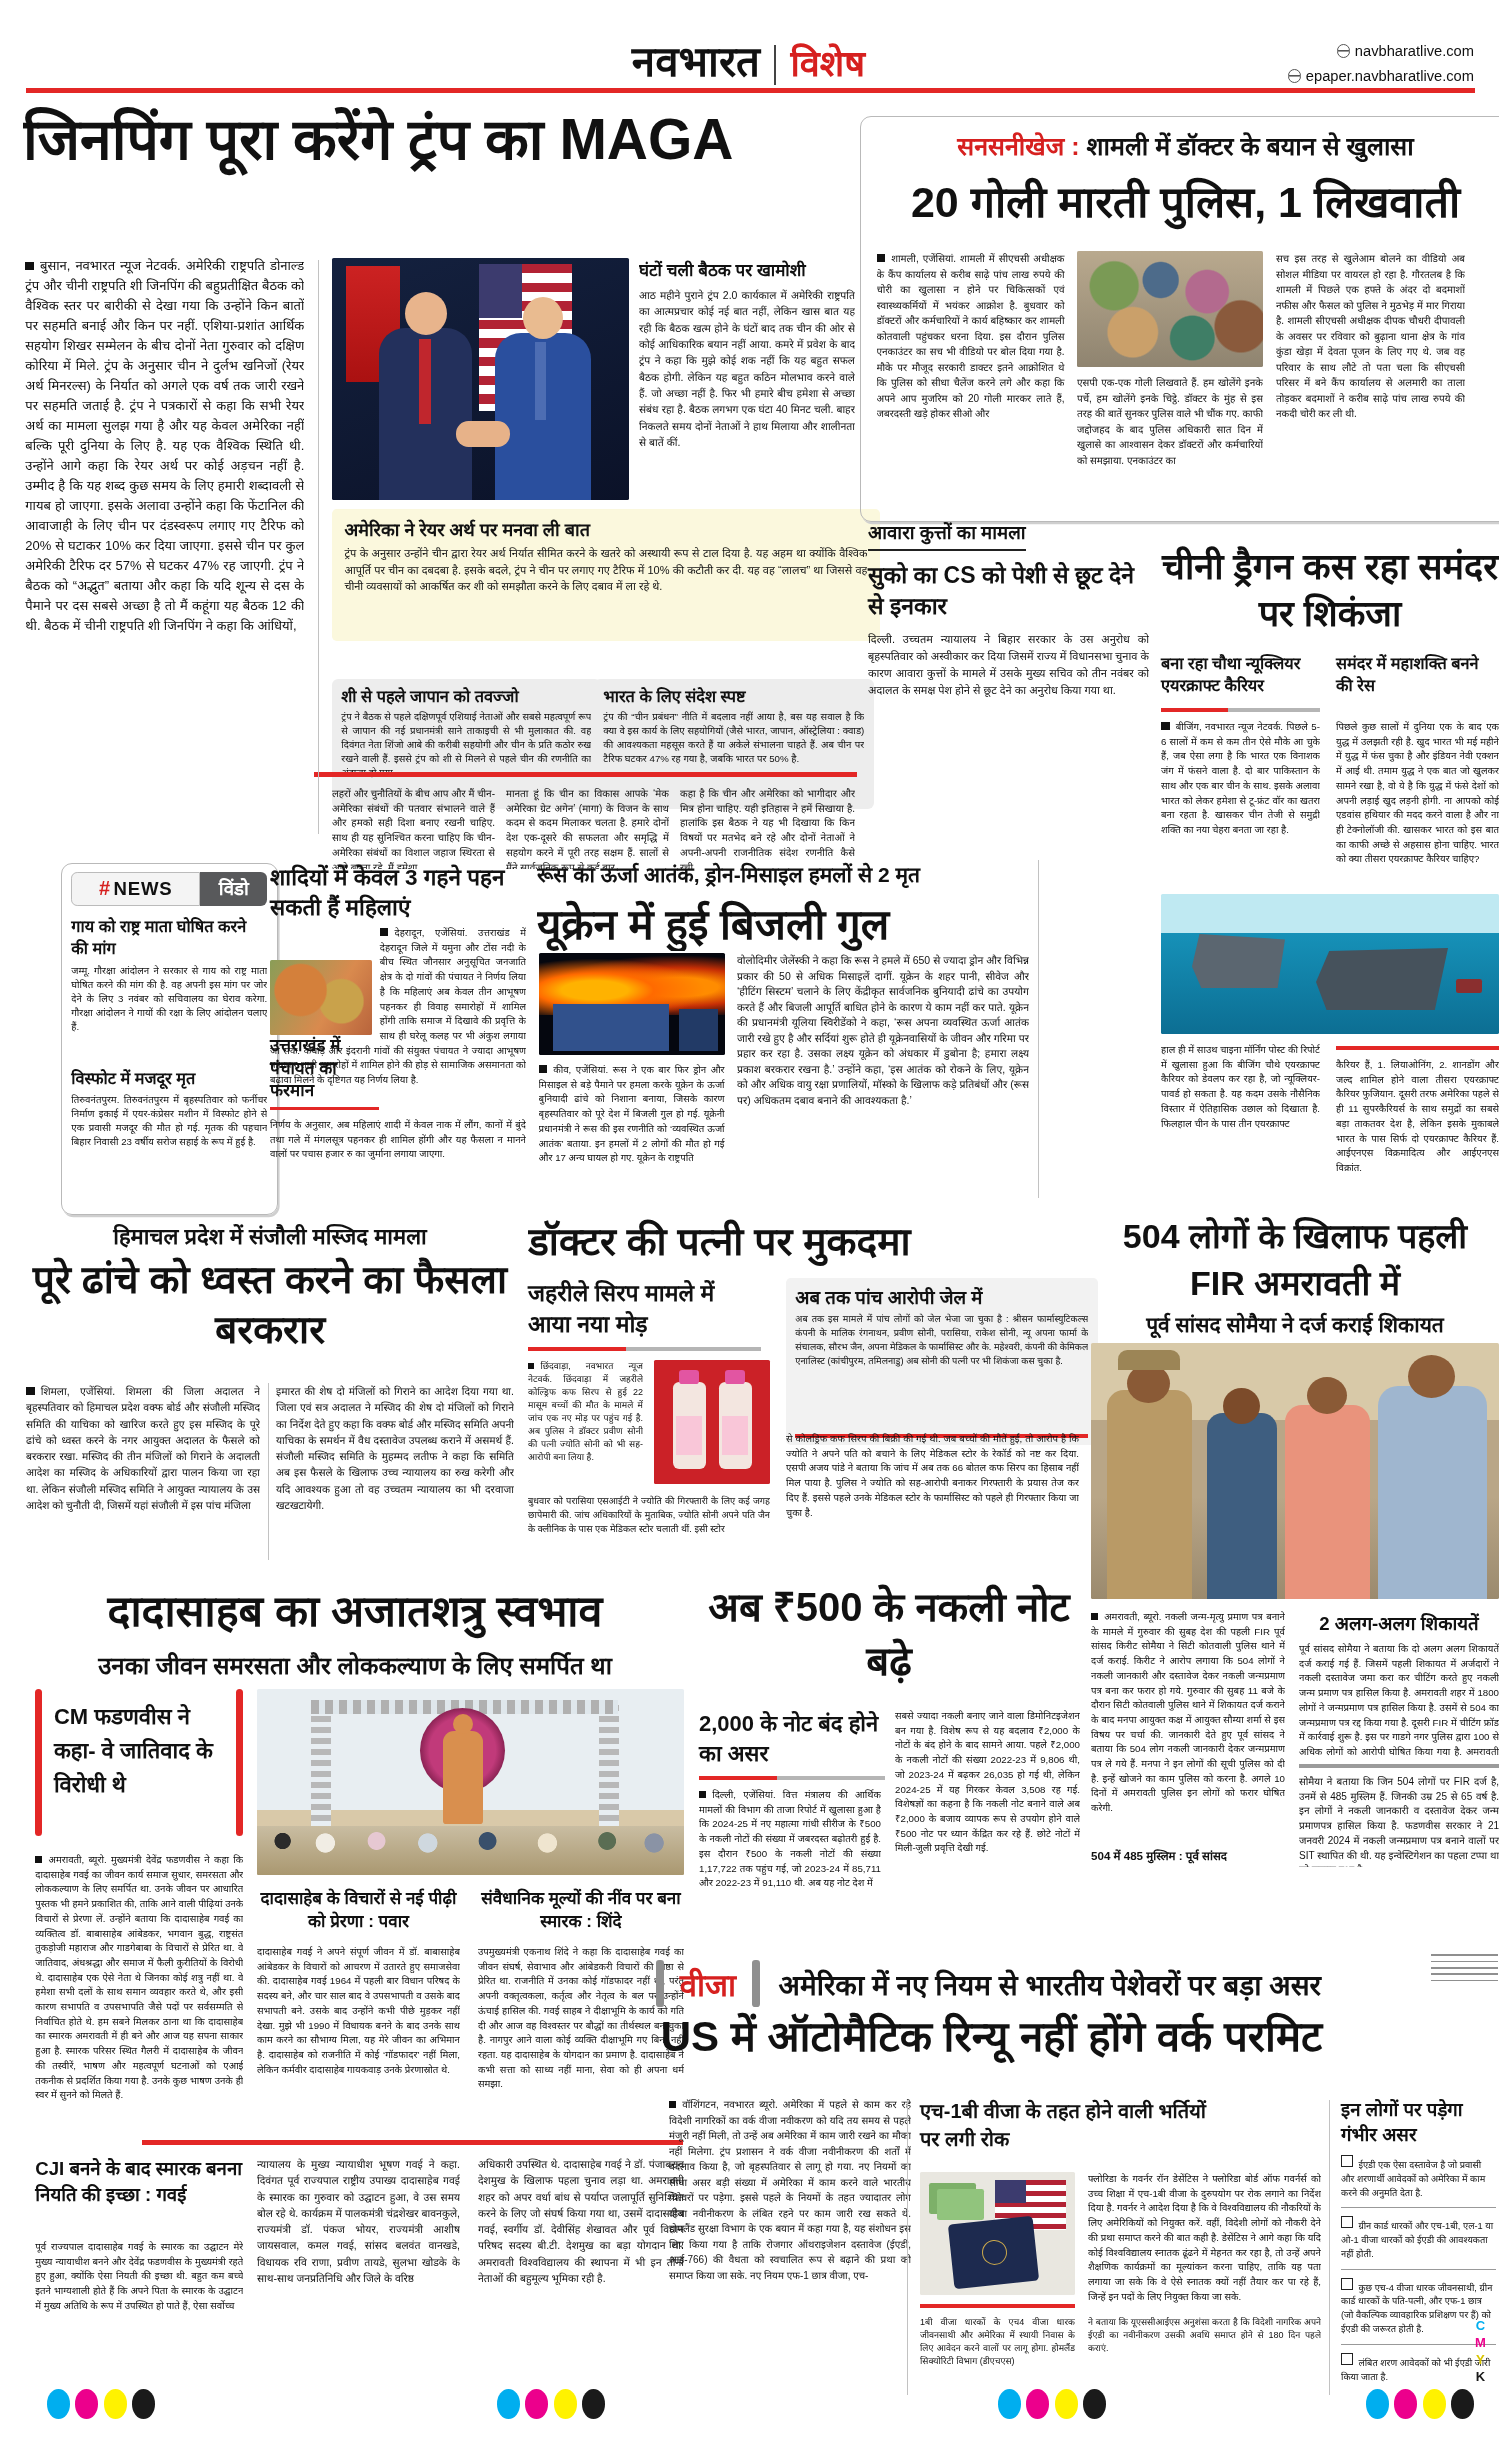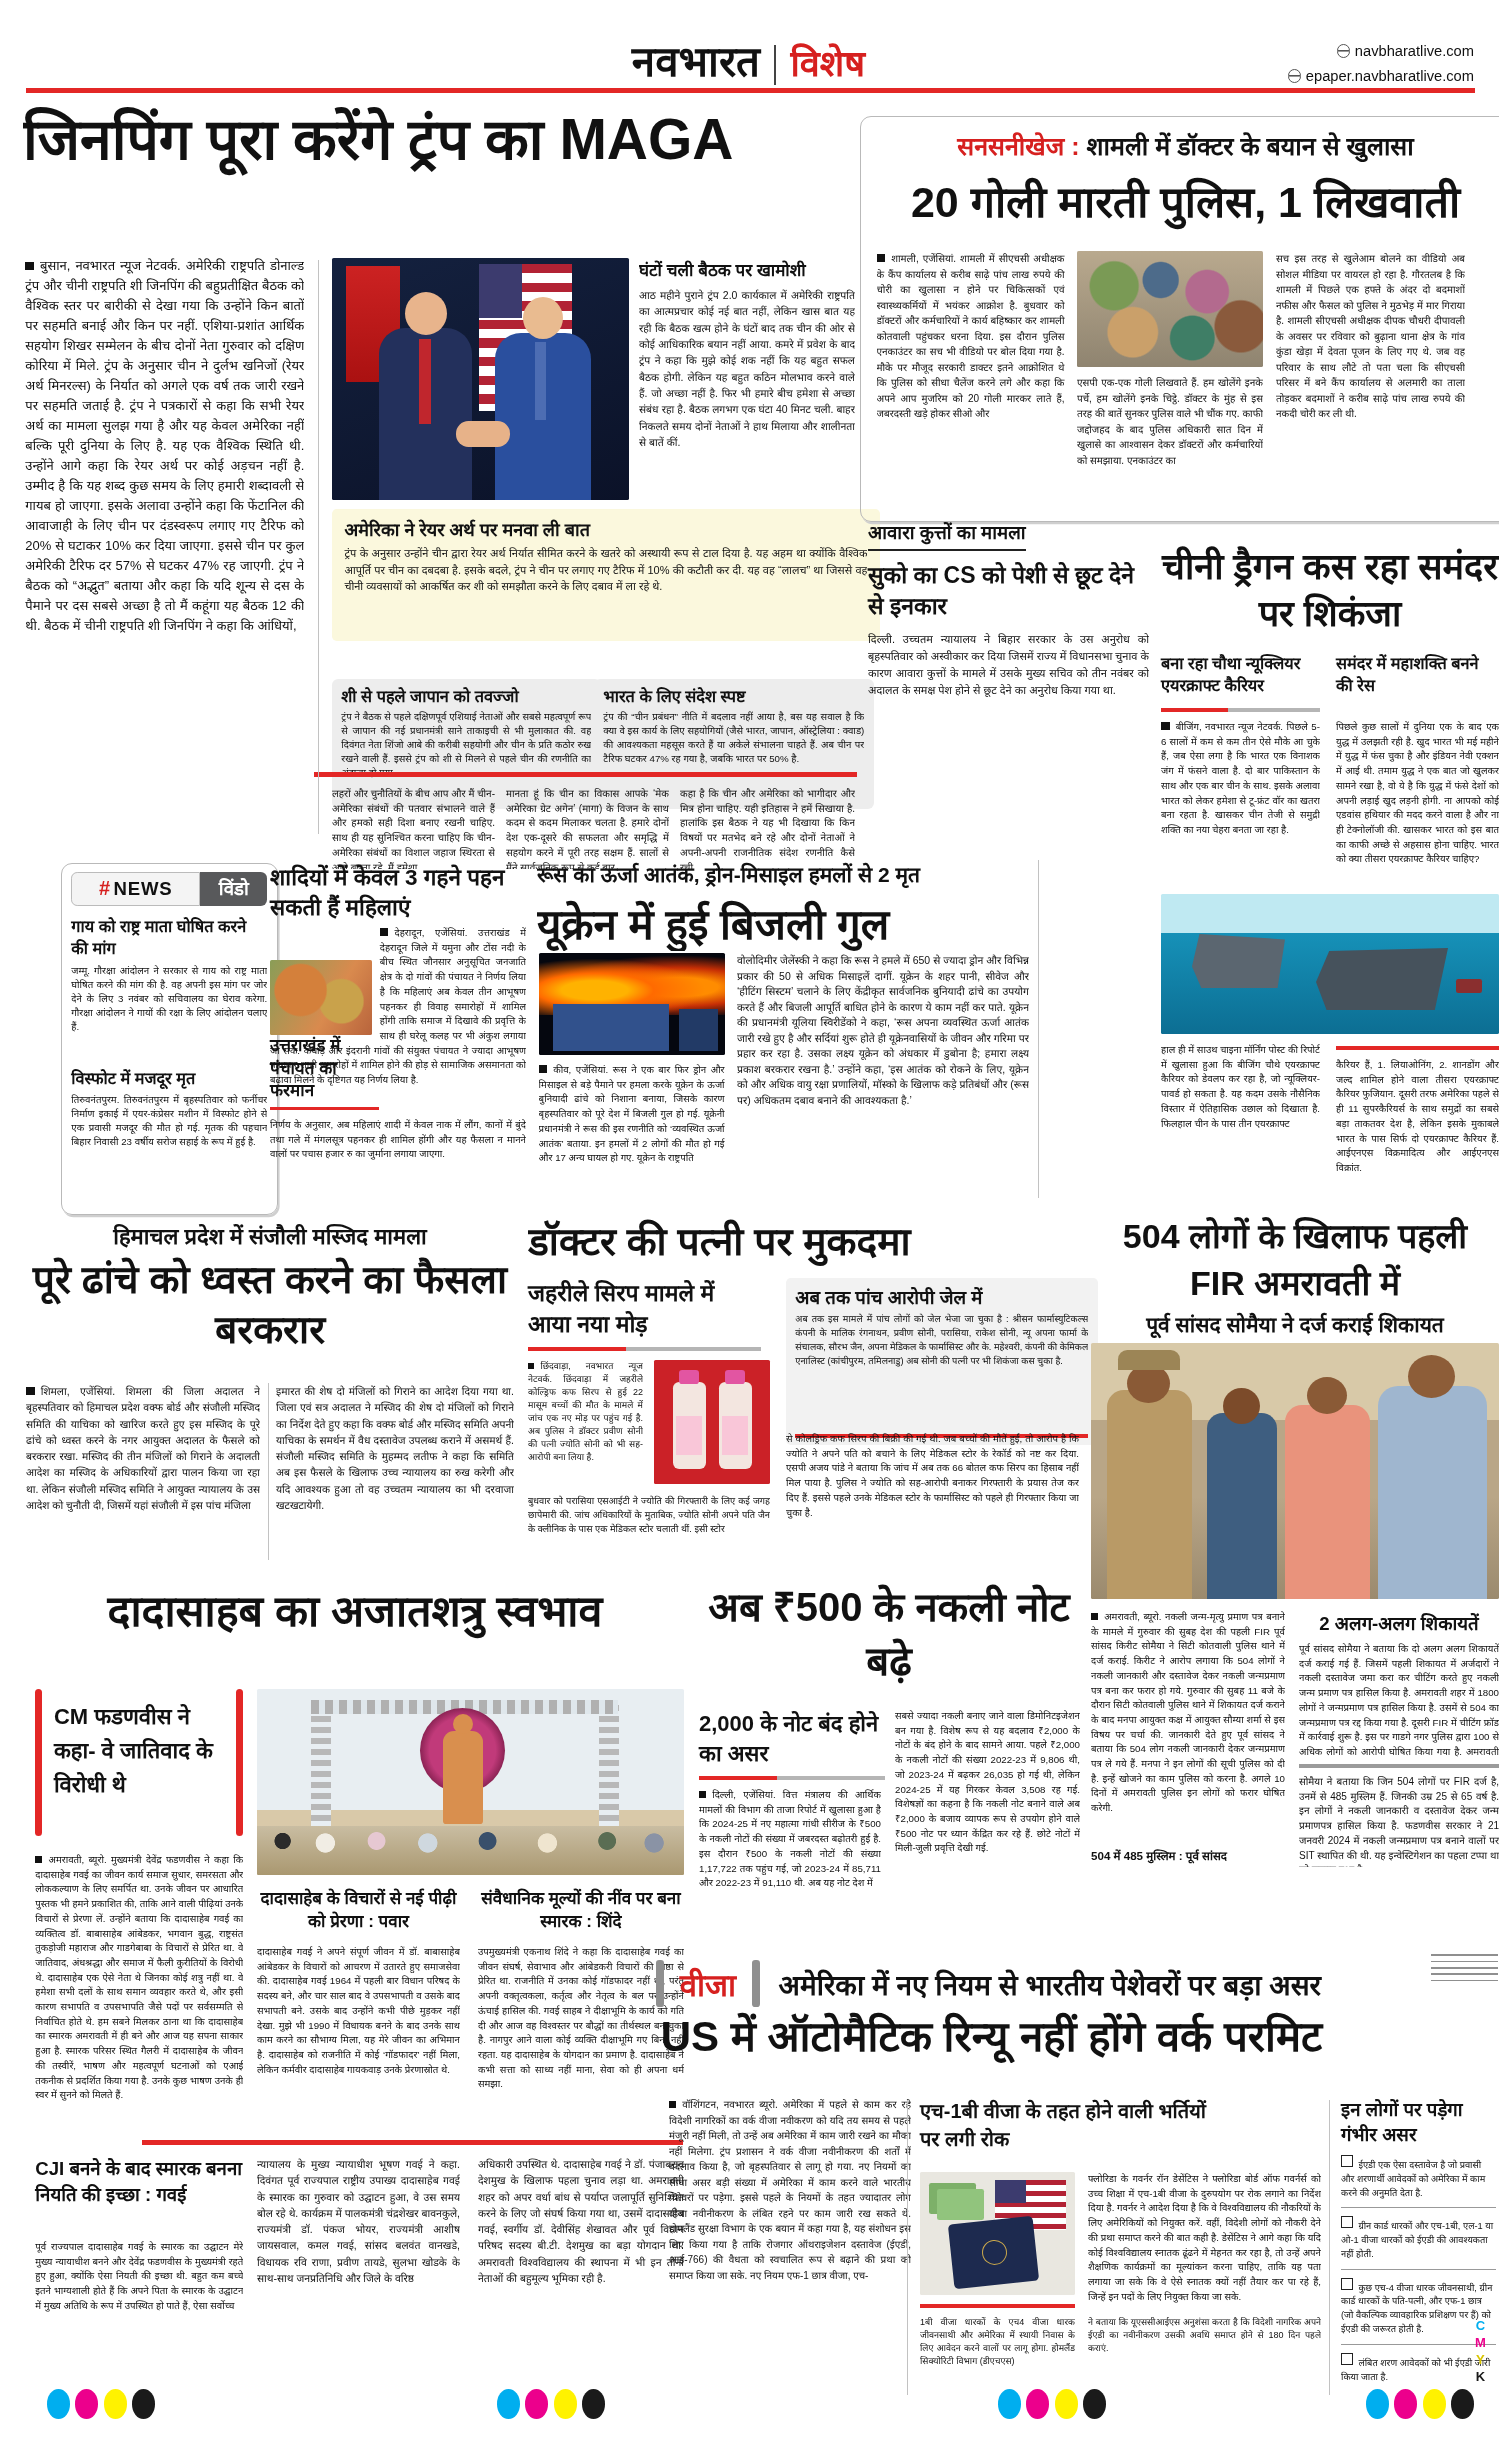--- a/index.html
+++ b/index.html
@@ -243,20 +243,21 @@
     </div>
     <div class="abs b" style="left:0;top:635px;width:194px;font-size:11.6px;">504 में 485 मुस्लिम : पूर्व सांसद</div>
     <div class="abs b ct" style="left:208px;top:397px;width:200px;font-size:18.6px;">2 अलग-अलग शिकायतें</div>
     <div class="abs jt ov" style="left:208px;top:429px;width:200px;height:116px;font-size:9.7px;line-height:14.7px;">पूर्व सांसद सोमैया ने बताया कि दो अलग अलग शिकायतें दर्ज कराई गई हैं. जिसमें पहली शिकायत में अर्जदारों ने नकली दस्तावेज जमा करा कर चीटिंग करते हुए नकली जन्म प्रमाण पत्र हासिल किया है. अमरावती शहर में 1800 लोगों ने जन्मप्रमाण पत्र हासिल किया है. उसमें से 504 का जन्मप्रमाण पत्र रद्द किया गया है. दूसरी FIR में चीटिंग फ्रॉड में कार्रवाई शुरू है. इस पर गाडगे नगर पुलिस द्वारा 100 से अधिक लोगों को आरोपी घोषित किया गया है. अमरावती जिले में 16 हजार से अधिक आवेदन मंजूर किए गए हैं. अंजनगांव और अचलपुर में भी इस प्रकार की कार्रवाई शुरू है.</div>
     <div class="abs" style="left:208px;top:551px;width:200px;height:3.9px;background:#9b9b9b;"></div>
     <div class="abs jt ov" style="left:208px;top:562px;width:200px;height:92px;font-size:10px;line-height:14.7px;">सोमैया ने बताया कि जिन 504 लोगों पर FIR दर्ज है, उनमें से 485 मुस्लिम हैं. जिनकी उम्र 25 से 65 वर्ष है. इन लोगों ने नकली जानकारी व दस्तावेज देकर जन्म प्रमाणपत्र हासिल किया है. फडणवीस सरकार ने 21 जनवरी 2024 में नकली जन्मप्रमाण पत्र बनाने वालों पर SIT स्थापित की थी. यह इन्वेस्टिगेशन का पहला टप्पा था जो समाप्त हुआ है.</div>
   </div>
 
   <div class="abs" style="left:26px;top:1580px;width:658px;height:792px;">
     <div class="b ct ov" style="font-size:43px;white-space:nowrap;">दादासाहब का अजातशत्रु स्वभाव</div>
+    <div class="b ct ov" style="font-size:24px;margin-top:9.3px;white-space:nowrap;">उनका जीवन समरसता और लोककल्याण के लिए समर्पित था</div>
 
     <div class="abs" style="left:9.3px;top:109px;width:208px;height:147px;">
       <div class="abs" style="left:0;top:0;width:7px;height:100%;background:#e32726;border-radius:3.9px;"></div>
       <div class="abs" style="right:0;top:0;width:7px;height:100%;background:#e32726;border-radius:3.9px;"></div>
       <div class="abs b" style="left:18.6px;top:11px;width:171px;font-size:22px;line-height:34px;">CM फडणवीस ने कहा- वे जातिवाद के विरोधी थे</div>
     </div>
     <div class="abs jt ov" style="left:9.3px;top:273px;width:208px;height:279px;font-size:9.7px;line-height:14.7px;">
       <span class="byline-sq" style="width:7px;height:7px;"></span><span>अमरावती, ब्यूरो. मुख्यमंत्री देवेंद्र फडणवीस ने कहा कि दादासाहेब गवई का जीवन कार्य समाज सुधार, समरसता और लोककल्याण के लिए समर्पित था. उनके जीवन पर आधारित पुस्तक भी हमने प्रकाशित की, ताकि आने वाली पीढ़ियां उनके विचारों से प्रेरणा लें. उन्होंने बताया कि दादासाहेब गवई का व्यक्तित्व डॉ. बाबासाहेब आंबेडकर, भगवान बुद्ध, राष्ट्रसंत तुकड़ोजी महाराज और गाडगेबाबा के विचारों से प्रेरित था. वे जातिवाद, अंधश्रद्धा और समाज में फैली कुरीतियों के विरोधी थे. दादासाहेब एक ऐसे नेता थे जिनका कोई शत्रु नहीं था. वे हमेशा सभी दलों के साथ समान व्यवहार करते थे, और इसी कारण सभापति व उपसभापति जैसे पदों पर सर्वसम्मति से निर्वाचित होते थे. हम सबने मिलकर ठाना था कि दादासाहेब का स्मारक अमरावती में ही बने और आज यह सपना साकार हुआ है. स्मारक परिसर स्थित गैलरी में दादासाहेब के जीवन की तस्वीरें, भाषण और महत्वपूर्ण घटनाओं को एआई तकनीक से प्रदर्शित किया गया है. उनके कुछ भाषण उनके ही स्वर में सुनने को मिलते हैं.</span>
     </div>
 

